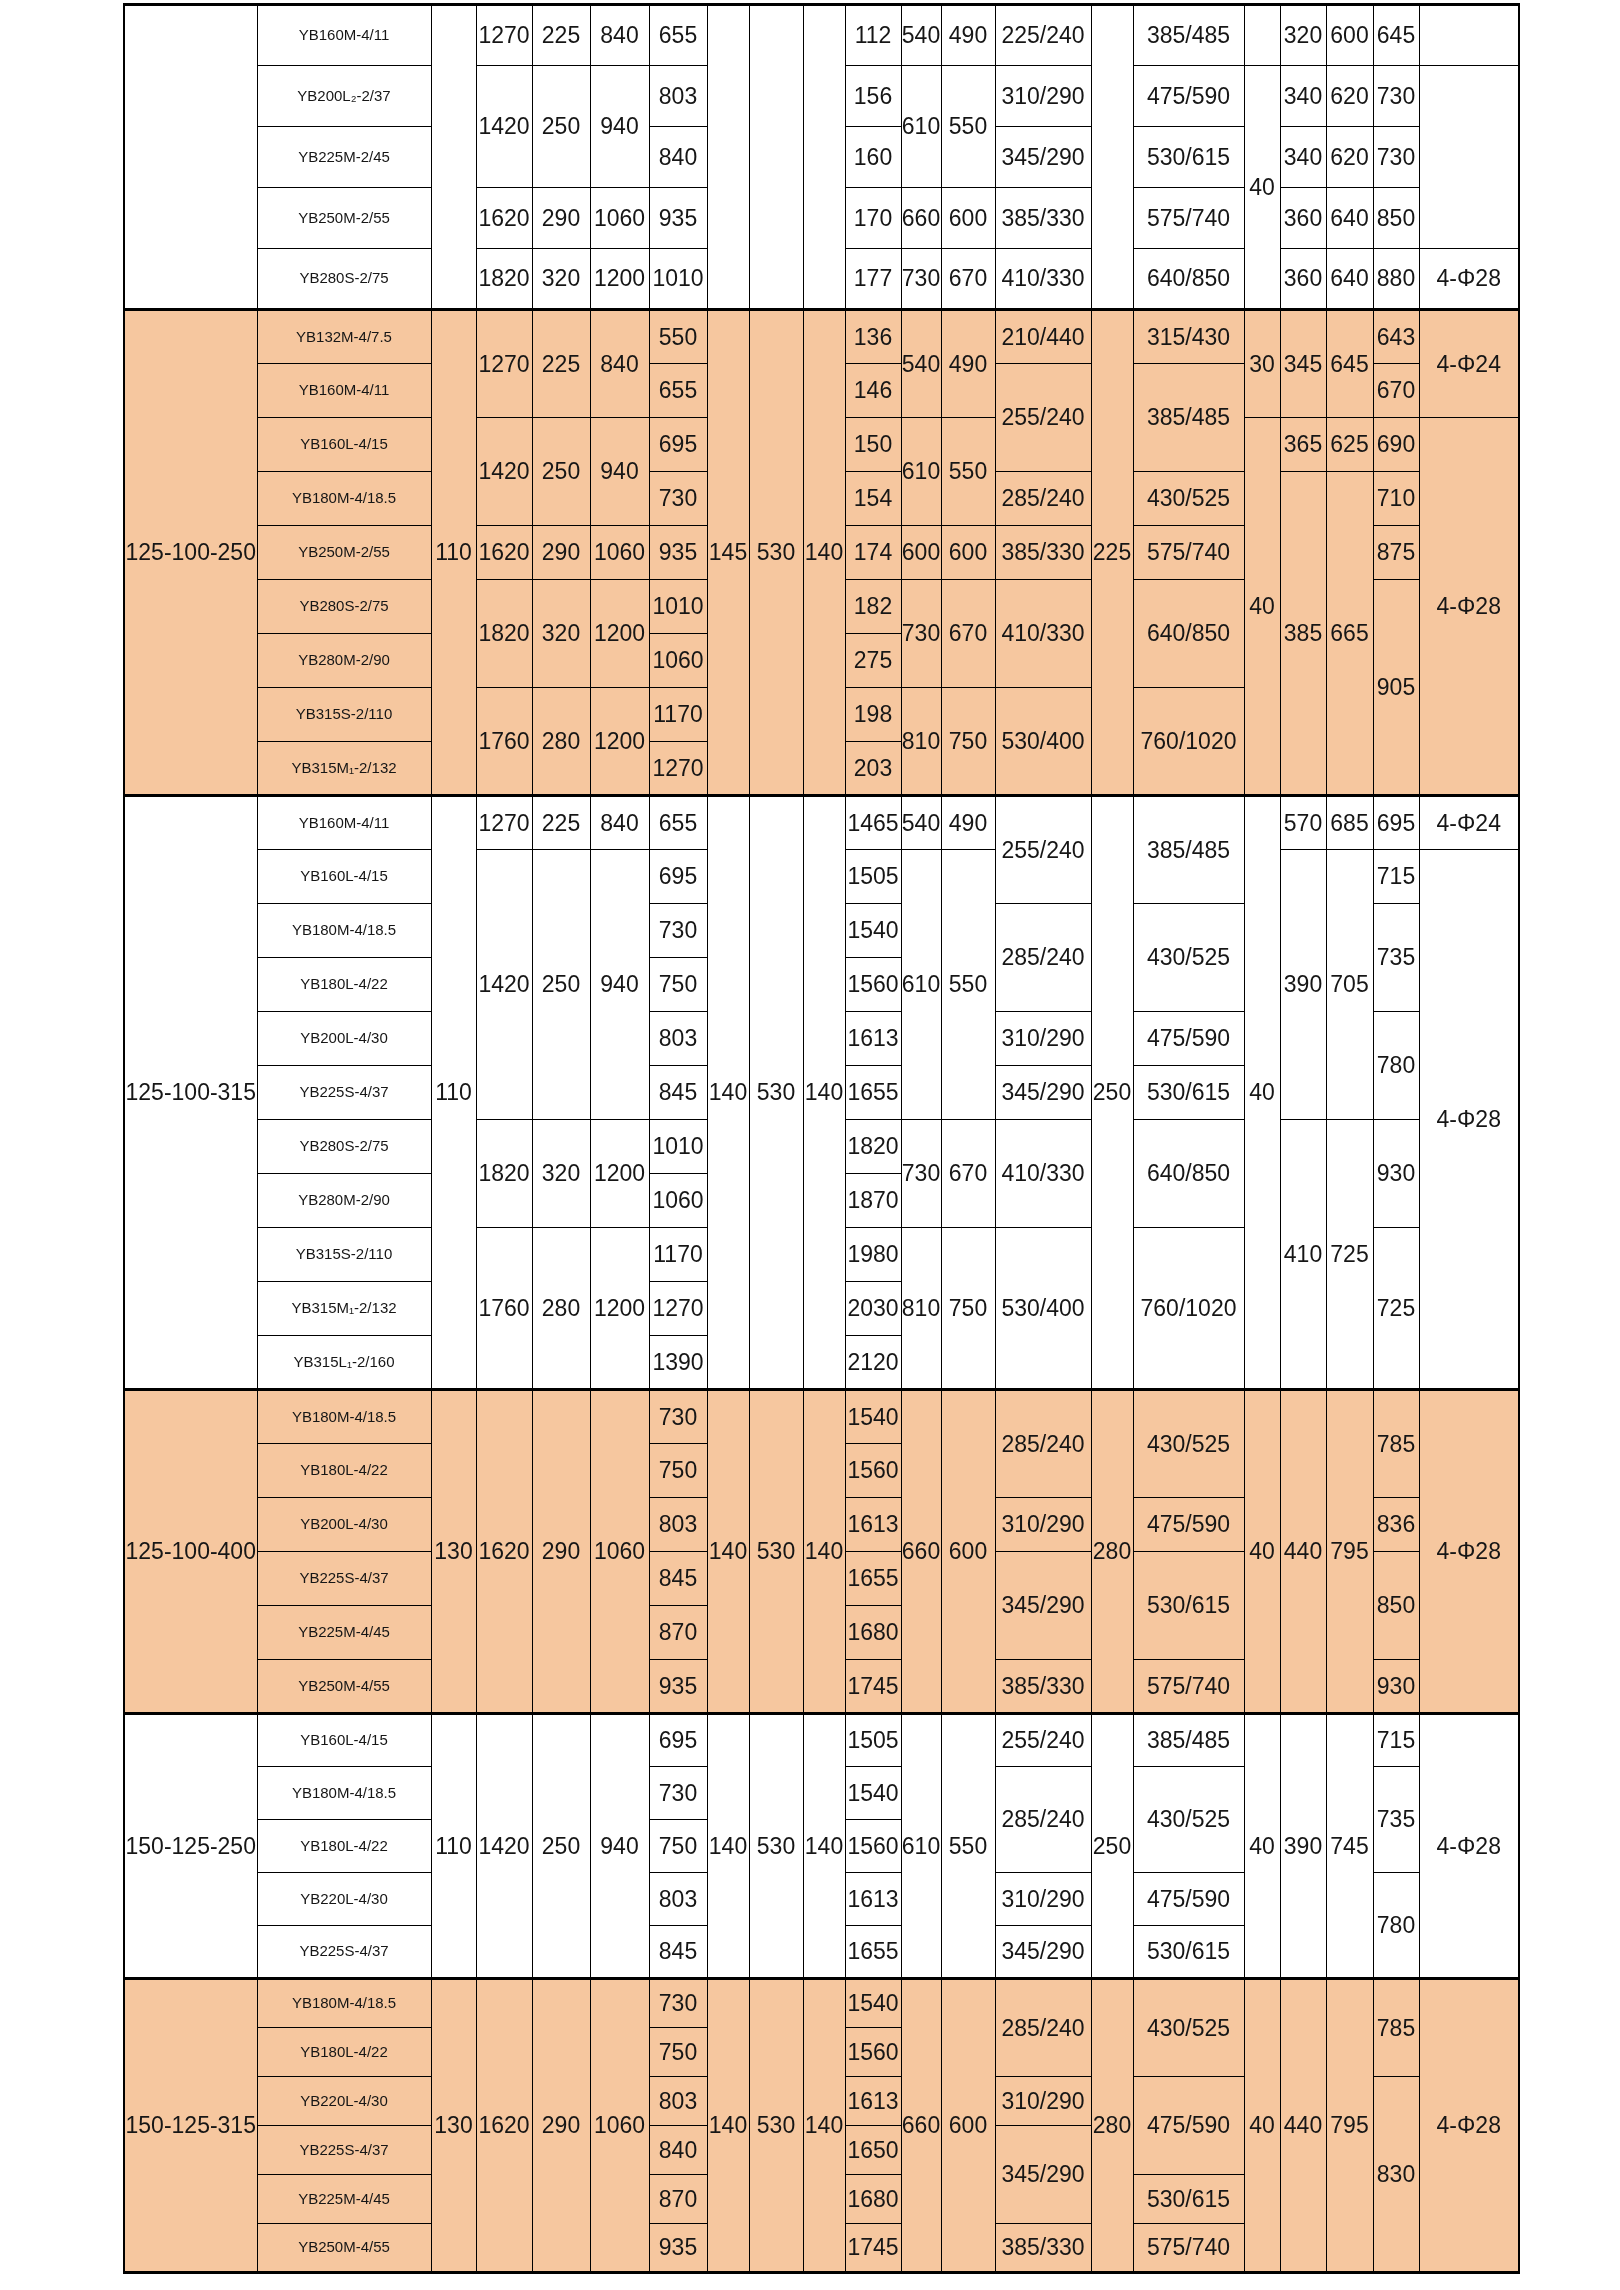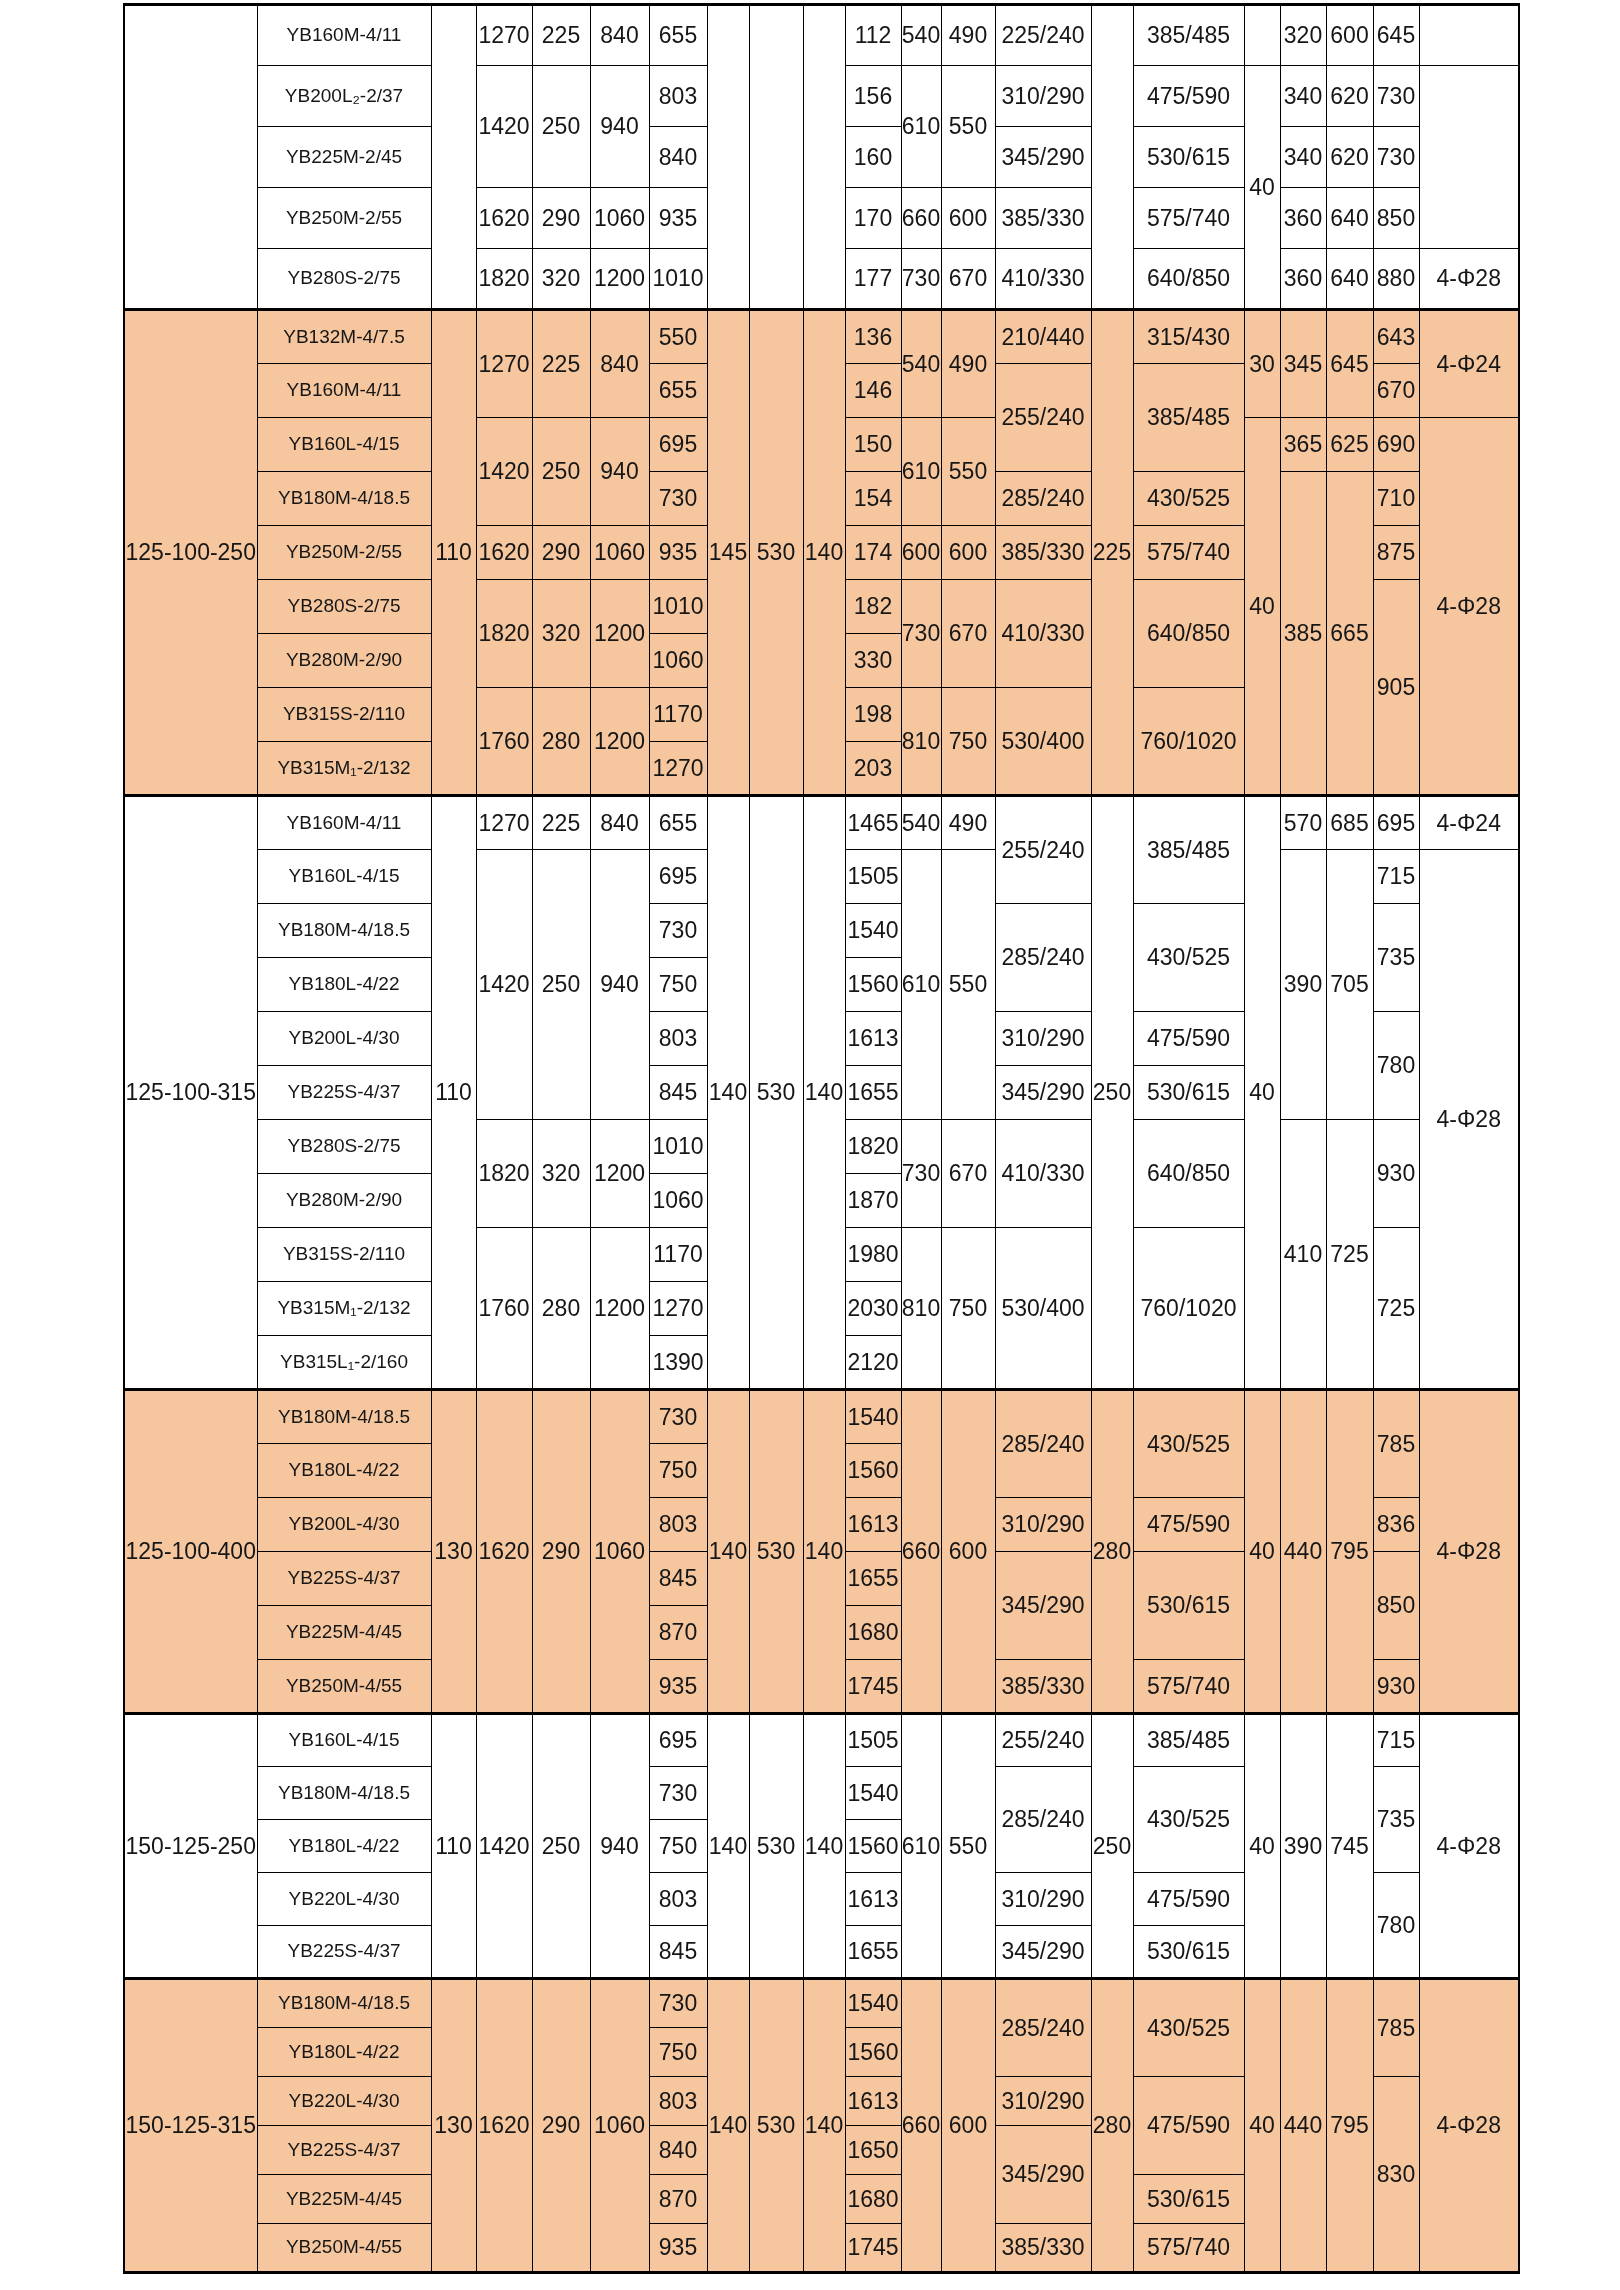--- a/index.html
+++ b/index.html
@@ -1,20 +1,20 @@
 <!DOCTYPE html>
 <html style="font-size:14.3px"><head>
 <meta charset="utf-8">
 <style>
   html,body{margin:0;padding:0;background:#ffffff;}
   body{width:1620px;height:2291px;position:relative;font-family:"Liberation Sans","DejaVu Sans",sans-serif;}
   .page{position:absolute;inset:0;background:#fff;}
   table.spec{position:absolute;left:123px;top:2.7px;width:1394px;border-collapse:collapse;table-layout:fixed;border:2.7px solid #000;border-bottom-width:3.6px;}
   td{border:1.8px solid #000;text-align:center;vertical-align:middle;padding:0;font-size:23px;color:#161616;white-space:nowrap;overflow:hidden;line-height:1.05;background:#fff;}
-  td.c2{font-size:19px;}
+  td.c2{font-size:15px;}
   td.c1{font-size:23px;text-align:center;}
   tr.peach td{background:#F6C79F;}
   tr.sec-start td{border-top-width:3.6px;}
   tr.s0{height:61px;}
   tr.s1{height:54px;}
   tr.s2{height:54px;}
   tr.s3{height:54px;}
   tr.s4{height:53px;}
   tr.s5{height:49px;}
 </style>
@@ -206,21 +206,21 @@
           <td class="c11">182</td>
           <td rowspan="2" class="c12">730</td>
           <td rowspan="2" class="c13">670</td>
           <td rowspan="2" class="c14">410/330</td>
           <td rowspan="2" class="c16">640/850</td>
           <td rowspan="4" class="c20">905</td>
         </tr>
         <tr class="s1 peach">
           <td class="c2">YB280M-2/90</td>
           <td class="c7">1060</td>
-          <td class="c11">330</td>
+          <td class="c11">275</td>
         </tr>
         <tr class="s1 peach">
           <td class="c2">YB315S-2/110</td>
           <td rowspan="2" class="c4">1760</td>
           <td rowspan="2" class="c5">280</td>
           <td rowspan="2" class="c6">1200</td>
           <td class="c7">1170</td>
           <td class="c11">198</td>
           <td rowspan="2" class="c12">810</td>
           <td rowspan="2" class="c13">750</td>

